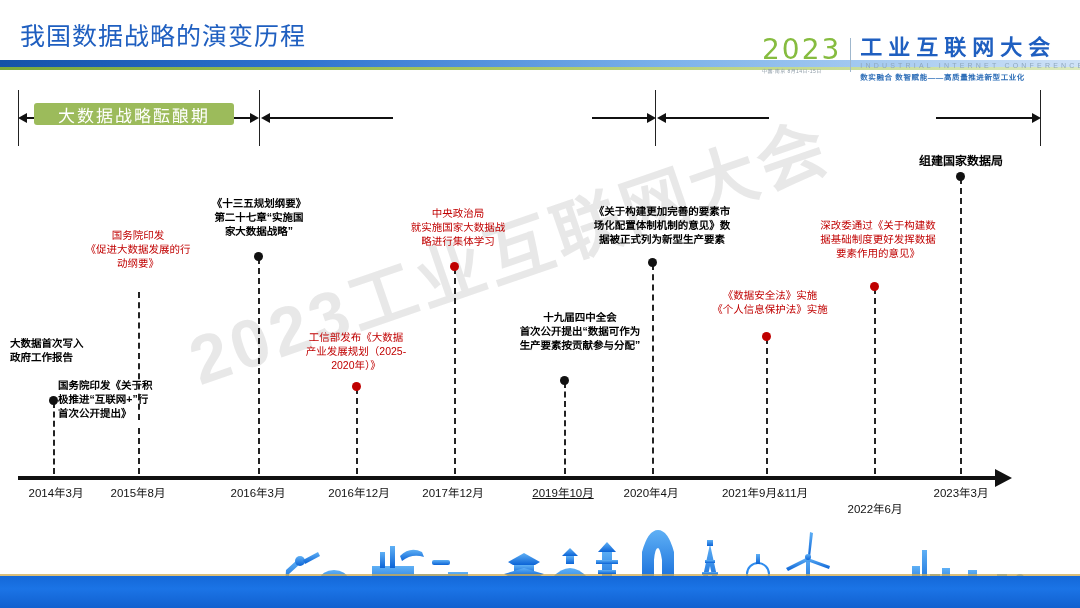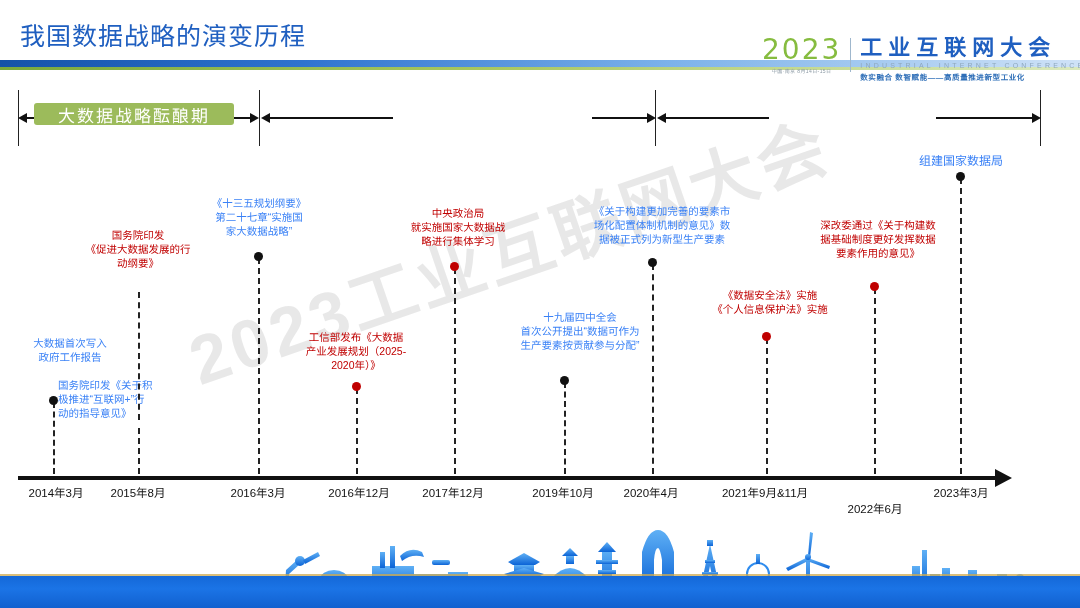--- a/index.html
+++ b/index.html
@@ -17,21 +17,21 @@
   .header-rule{
     position:absolute;left:0;top:60px;width:1080px;height:7px;
     background:linear-gradient(to right,#1452a8 0%,#2f73cf 28%,#7cb2ea 62%,#cfe2f7 100%);
   }
   .header-rule-2{
     position:absolute;left:0;top:67px;width:1080px;height:3px;
     background:linear-gradient(to right,#7aa93c 0%,#a9c75f 45%,#dbe9bd 100%);
   }
   
   .logo{position:absolute;left:762px;top:36px;display:flex;align-items:flex-start;}
-  .logo-year-wrap{display:flex;flex-direction:column;align-items:center;padding-right:9px;}
+  .logo-year-wrap{display:flex;flex-direction:column;align-items:flex-start;padding-right:9px;}
   .logo-year{
     font-size:28px;color:#86BC3F;font-weight:400;letter-spacing:2px;line-height:28px;
     font-family:"DejaVu Sans",sans-serif;
   }
   .logo-sub-date{
     font-size:5px;color:#8c9aa5;letter-spacing:.4px;margin-top:3px;white-space:nowrap;
   }
   .logo-divider{width:1px;background:#9fb7cd;margin:2px 9px 0 0;height:34px;}
   .logo-right{display:flex;flex-direction:column;}
   .logo-cn{
@@ -76,21 +76,21 @@
   }
   .stem{position:absolute;width:0;border-left:2px dashed #222;}
   .dot{
     position:absolute;width:9px;height:9px;border-radius:50%;
   }
   .dot-black{background:#111;}
   .dot-red{background:#C00000;}
   .note{
     position:absolute;font-size:10.5px;line-height:14px;text-align:center;white-space:pre-line;
   }
-  .note-black{color:#3b82f6;font-weight:normal;}
+  .note-black{color:#000000;font-weight:bold;}
   .note-red{color:#C00000;font-weight:normal;}
   .note-left{text-align:left;}
   
   .skyline{position:absolute;left:0;bottom:0;width:1080px;height:92px;}
   .sea{
     position:absolute;left:0;bottom:0;width:1080px;height:32px;
     background:linear-gradient(to bottom,#1468d8 0%,#1b74e6 40%,#1160cf 100%);
   }
   .sea-top{position:absolute;left:0;bottom:32px;width:1080px;height:2px;background:#cfa94d;opacity:.75;}
 </style>
@@ -143,35 +143,35 @@
 <div class="watermark">2023工业互联网大会</div>
 
 <div class="axis"></div>
 <div class="axis-arrow"></div>
 
 <div class="date-lbl" style="left:18px;width:76px;">2014年3月</div>
 <div class="date-lbl" style="left:100px;width:76px;">2015年8月</div>
 <div class="date-lbl" style="left:220px;width:76px;">2016年3月</div>
 <div class="date-lbl" style="left:318px;width:82px;">2016年12月</div>
 <div class="date-lbl" style="left:412px;width:82px;">2017年12月</div>
-<div class="date-lbl" style="left:522px;width:82px;">2019年10月</div>
+<div class="date-lbl" style="left:522px;width:82px;text-decoration:underline;">2019年10月</div>
 <div class="date-lbl" style="left:612px;width:78px;">2020年4月</div>
 <div class="date-lbl" style="left:710px;width:110px;">2021年9月&amp;11月</div>
 <div class="date-lbl" style="left:836px;width:78px;margin-top:16px;">2022年6月</div>
 <div class="date-lbl" style="left:922px;width:78px;">2023年3月</div>
 
 <div class="stem" style="left:53px;top:402px;height:72px;border-color:#222;"></div>
 <div class="dot dot-black" style="left:49px;top:396px;"></div>
-<div class="note note-black note-left" style="left:10px;top:336px;width:120px;text-align:center;">大数据首次写入
+<div class="note note-black note-left" style="left:10px;top:336px;width:120px;text-align:left;">大数据首次写入
 政府工作报告</div>
 
 <div class="stem" style="left:138px;top:428px;height:46px;border-color:#222;"></div>
 <div class="note note-black note-left" style="left:58px;top:378px;width:130px;text-align:left;">国务院印发《关于积
 极推进“互联网+”行
-动的指导意见》</div>
+首次公开提出》</div>
 
 <div class="stem" style="left:138px;top:292px;height:128px;border-color:#222;"></div>
 <div class="note note-red" style="left:58px;top:228px;width:160px;">国务院印发
 《促进大数据发展的行
 动纲要》</div>
 
 <div class="stem" style="left:258px;top:258px;height:216px;border-color:#222;"></div>
 <div class="dot dot-black" style="left:254px;top:252px;"></div>
 <div class="note note-black" style="left:180px;top:196px;width:158px;">《十三五规划纲要》
 第二十七章“实施国

